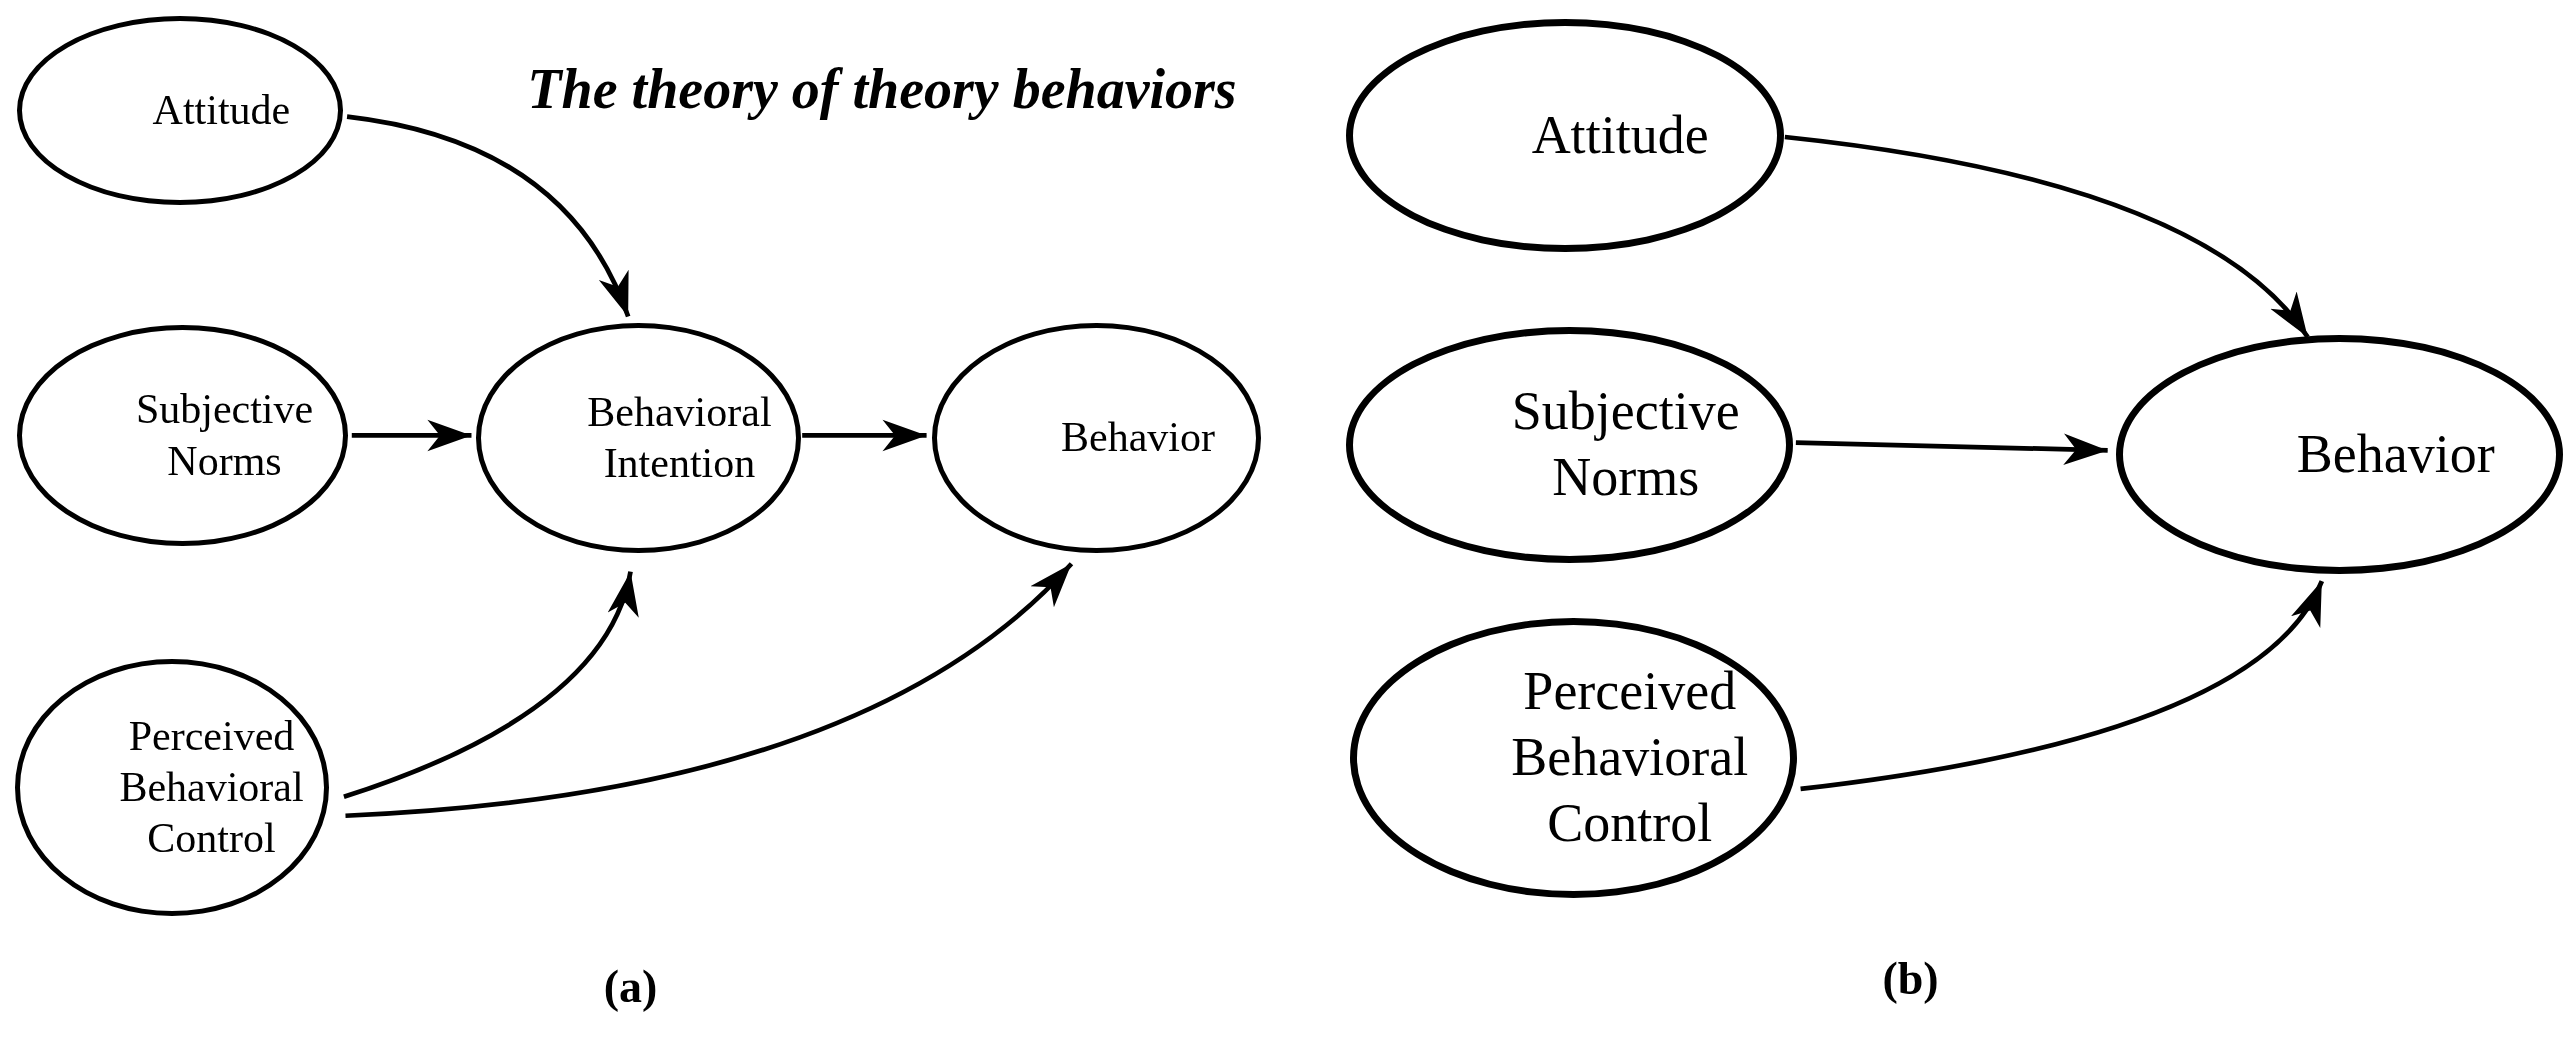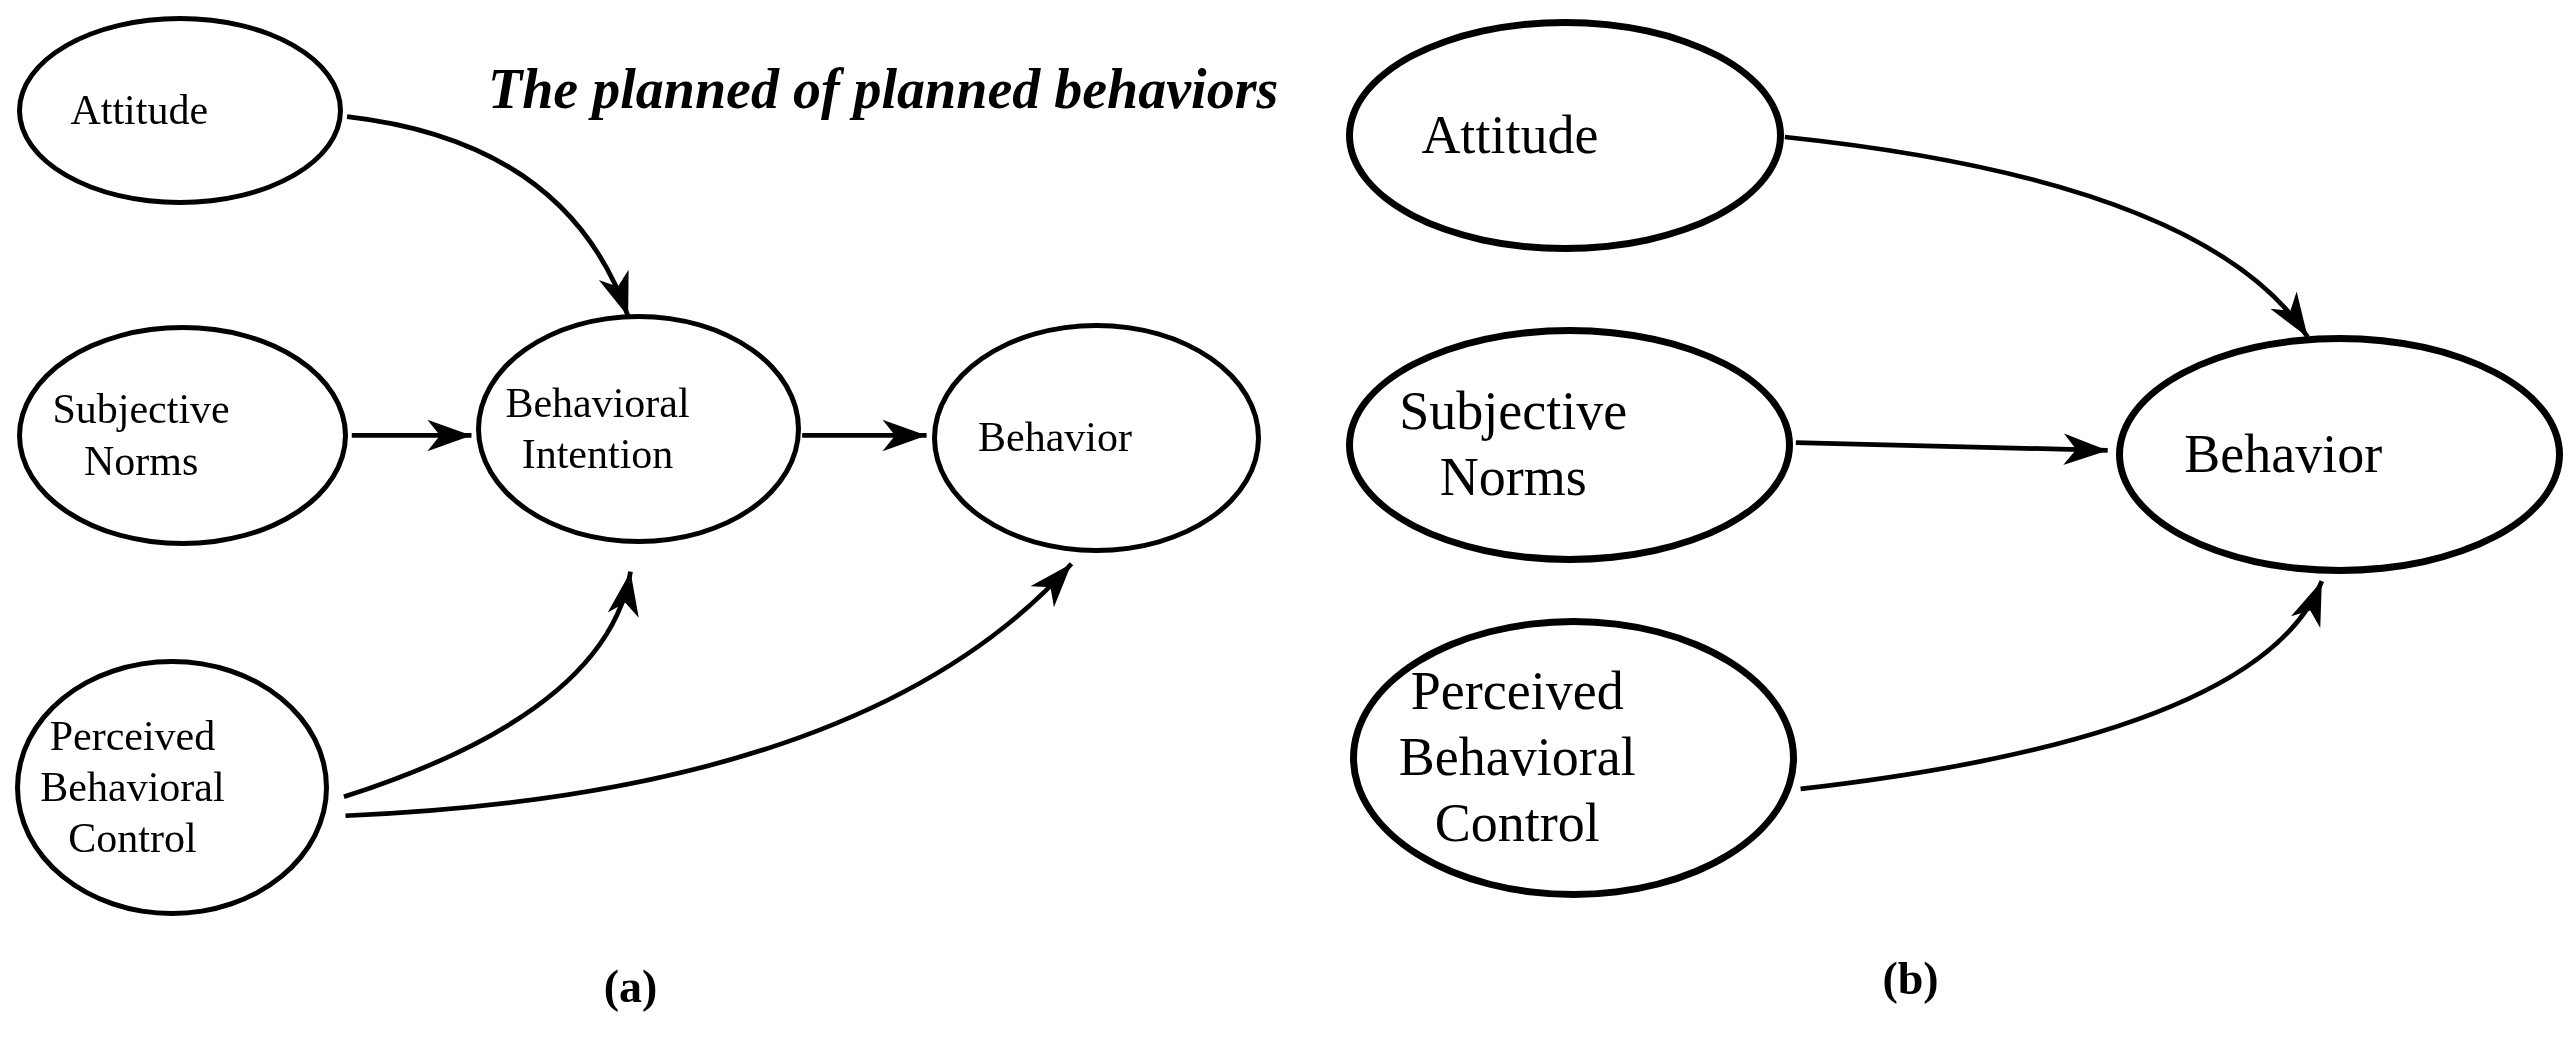--- a/index.html
+++ b/index.html
@@ -18,33 +18,33 @@
   }
   
   .node {
     position: absolute;
     box-sizing: border-box;
     border: 5.5px solid #000000;
     border-radius: 50%;
     background: #ffffff;
     display: flex;
     align-items: center;
-    justify-content: flex-start;
+    justify-content: flex-end;
     text-align: center;
     line-height: 1.22;
   }
   .panel-a-node { font-size: 42px; }
   .panel-b-node { font-size: 54px; border-width: 7px; }
   .node .label { width: 74%; }
 
   
   .n-a-attitude  { left: 17.3px;   top: 15.8px;  width: 326px; height: 189px; }
   .n-a-sn        { left: 17.3px;   top: 325px; width: 331px; height: 221px; }
   .n-a-pbc       { left: 15px;   top: 659px; width: 314px; height: 257px; }
-  .n-a-bi        { left: 476px;  top: 314px; width: 325px; height: 230px; }
+  .n-a-bi        { left: 476px;  top: 323px; width: 325px; height: 230px; }
   .n-a-behavior  { left: 932px; top: 323px; width: 329px; height: 230px; }
 
   
   .n-b-attitude  { left: 1346px; top: 19px;  width: 438px; height: 233px; }
   .n-b-sn        { left: 1346px; top: 327px; width: 447px; height: 236px; }
   .n-b-pbc       { left: 1350px; top: 618px; width: 447px; height: 280px; }
   .n-b-behavior  { left: 2116px; top: 335px; width: 447px; height: 239px; }
 
   
   .panel-title {
@@ -79,21 +79,21 @@
     fill: none;
     stroke: #000000;
     stroke-width: 6px;
   }
 </style>
 </head>
 <body>
 
 <div class="figure">
 
-  <div class="panel-title title-a">The planned of planned behaviors</div>
+  <div class="panel-title title-a">The theory of theory behaviors</div>
 
   <div class="node panel-a-node n-a-attitude">
     <div class="label">Attitude</div>
   </div>
 
   <div class="node panel-a-node n-a-sn">
     <div class="label">Subjective Norms</div>
   </div>
 
   <div class="node panel-a-node n-a-pbc">

